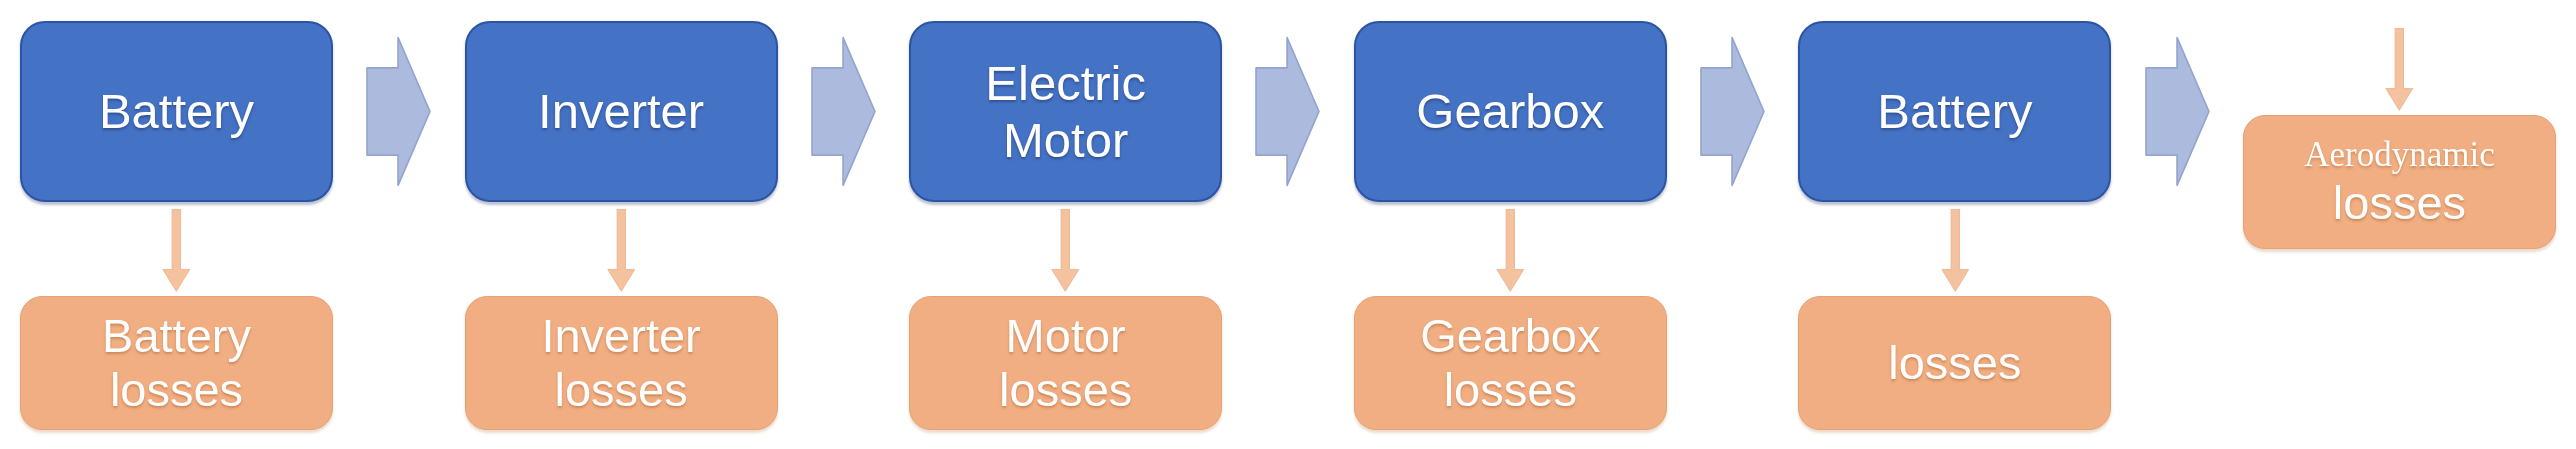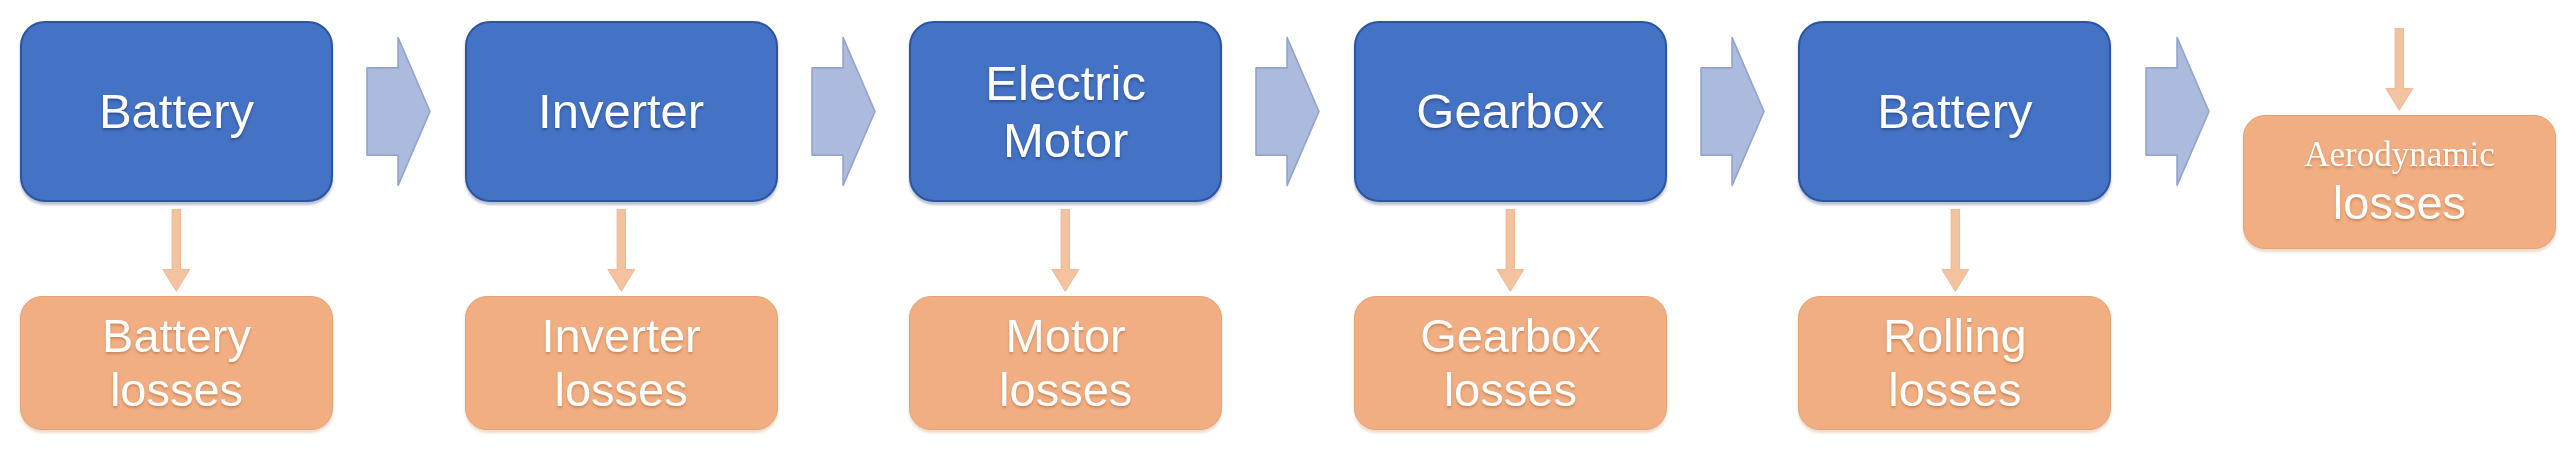--- a/index.html
+++ b/index.html
@@ -155,21 +155,20 @@
   <div class="stage-col">
     <div class="stage-box">
       <div class="stage-label">Battery</div>
     </div>
     <div class="loss-arrow-wrap">
       <svg width="28.6" height="84" viewBox="0 0 34 100">
         <path d="M12 0 L22 0 L22 72 L33 72 L17 98 L1 72 L12 72 Z" fill="var(--loss-arrow-fill)" stroke="var(--loss-arrow-border)" stroke-width="1"></path>
       </svg>
     </div>
     <div class="loss-box">
-      <span class="loss-line">Rolling</span>
       <span class="loss-line">losses</span>
     </div>
   </div>
 
   <div class="flow-arrow-cell">
     <svg width="65" height="151" viewBox="0 0 77 180">
       <path d="M1 38 L38 38 L38 2 L76 90 L38 178 L38 142 L1 142 Z" fill="var(--flow-arrow-fill)" stroke="var(--flow-arrow-border)" stroke-width="2" stroke-linejoin="round"></path>
     </svg>
   </div>
 

